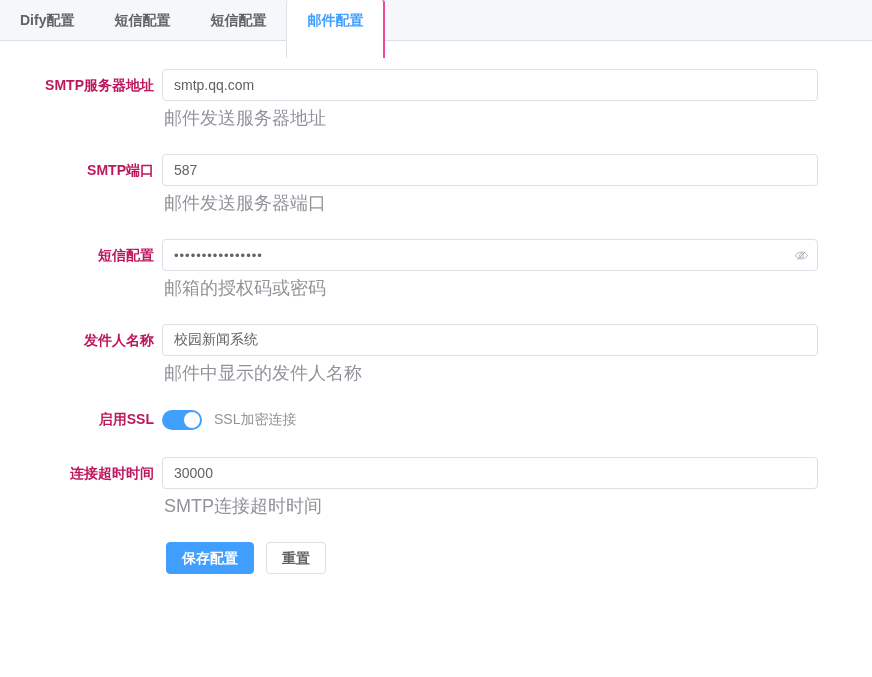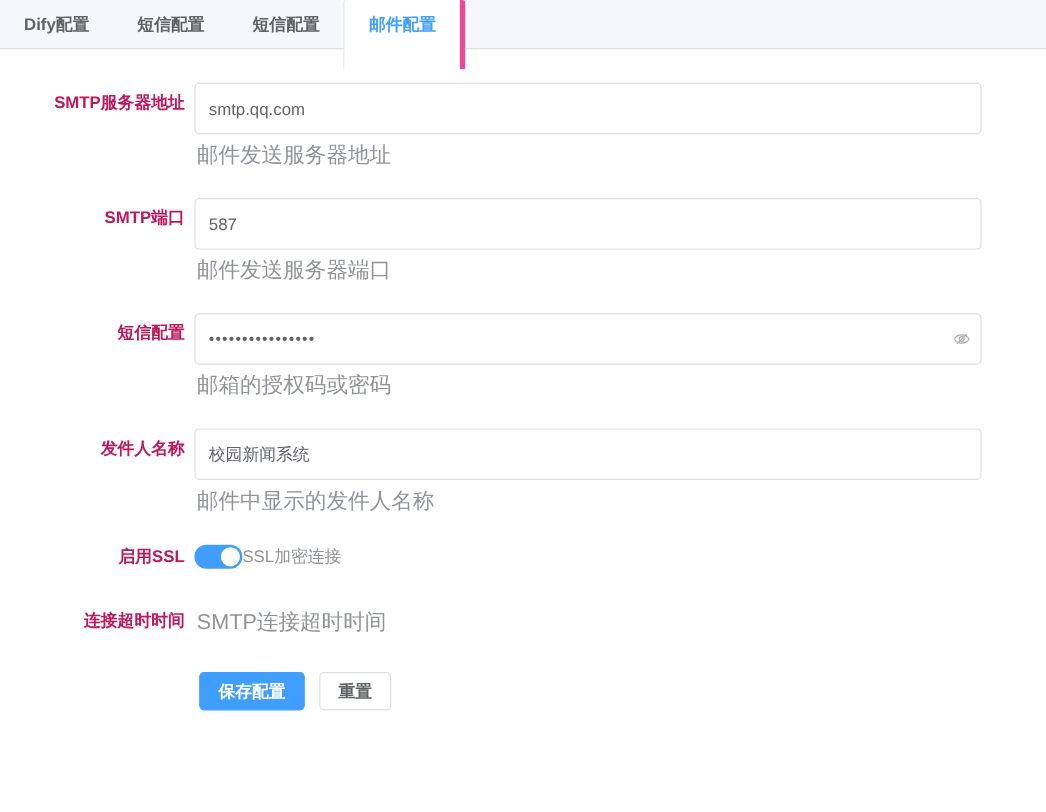--- a/index.html
+++ b/index.html
@@ -24,21 +24,21 @@
     font-size: 14px;
     font-weight: 600;
     color: #606266;
     cursor: pointer;
     white-space: nowrap;
   }
   .tab-item.active {
     background: #fff;
     color: #409eff;
     border-left: 1px solid #dcdfe6;
-    border-right: 5px solid #ec4899;
+    border-right: 2px solid #ec4899;
     border-radius: 3px 3px 0 0;
   }
   
   .form-area {
     padding: 28px 0 0 4px;
   }
   .form-row {
     display: flex;
     align-items: flex-start;
     margin-bottom: 27px;
@@ -56,21 +56,21 @@
   .form-control {
     margin-left: 8px;
     width: 656px;
   }
   .input-wrap {
     position: relative;
     width: 656px;
   }
   .text-input {
     width: 100%;
-    height: 43px;
+    height: 32px;
     border: 1px solid #dcdfe6;
     border-radius: 4px;
     padding: 0 30px 0 11px;
     font-size: 14px;
     color: #606266;
     font-family: "Liberation Sans", "DejaVu Sans", sans-serif;
     background: #fff;
     outline: none;
   }
   .text-input.password { letter-spacing: 1px; font-size: 13px; }
@@ -105,21 +105,21 @@
   .switch.on { background: #409eff; }
   .switch .knob {
     position: absolute;
     top: 2px; left: 2px;
     width: 16px; height: 16px;
     background: #fff;
     border-radius: 50%;
   }
   .switch.on .knob { left: auto; right: 2px; }
   .switch-caption {
-    margin-left: 0;
+    margin-left: 12px;
     font-size: 14px;
     color: #909399;
   }
   
   .button-row { display: flex; align-items: center; margin-left: 162px; margin-top: 25px; }
   .btn {
     height: 32px;
     padding: 0 15px;
     border-radius: 4px;
     font-size: 14px;
@@ -202,20 +202,24 @@
       <div class="switch-row">
     <div class="form-label">启用SSL</div>
     <div class="switch on">
           <div class="knob"></div>
         </div>
     <div class="switch-caption">SSL加密连接</div>
   </div>
       <div class="form-row">
     <div class="form-label">连接超时时间</div>
     <div class="form-control">
+      <div class="input-wrap">
+        <input class="text-input" type="text" readonly="" value="30000" style="">
+        
+      </div>
       <div class="help-text">SMTP连接超时时间</div>
     </div>
   </div>
     </div>
   <div class="button-row">
     <button class="btn btn-primary">保存配置</button>
     <button class="btn btn-default">重置</button>
   </div>
 </div>
 

